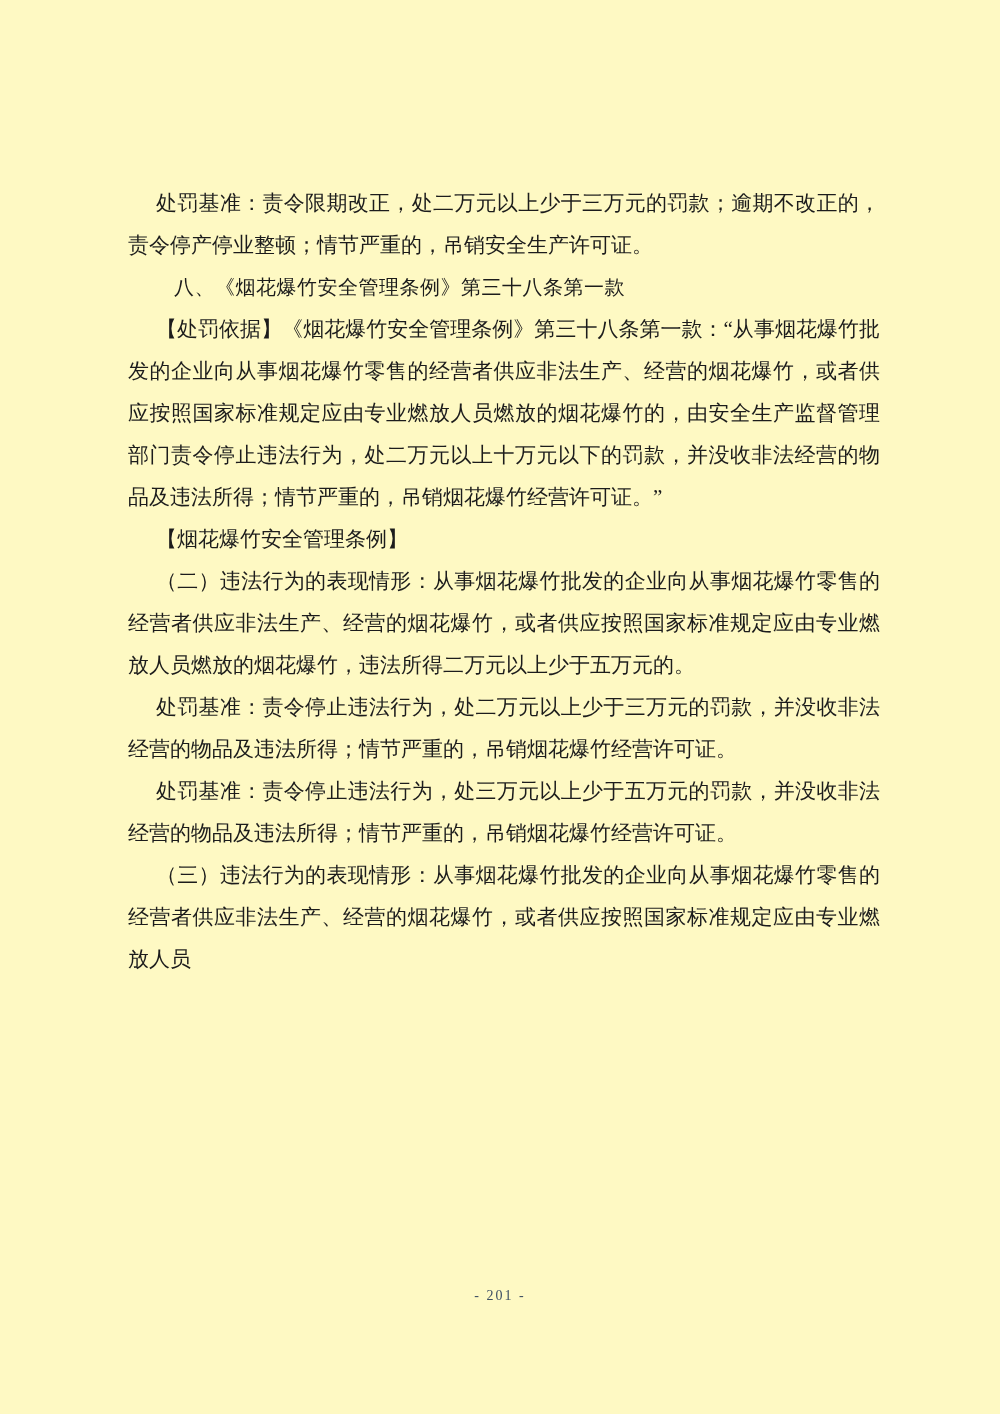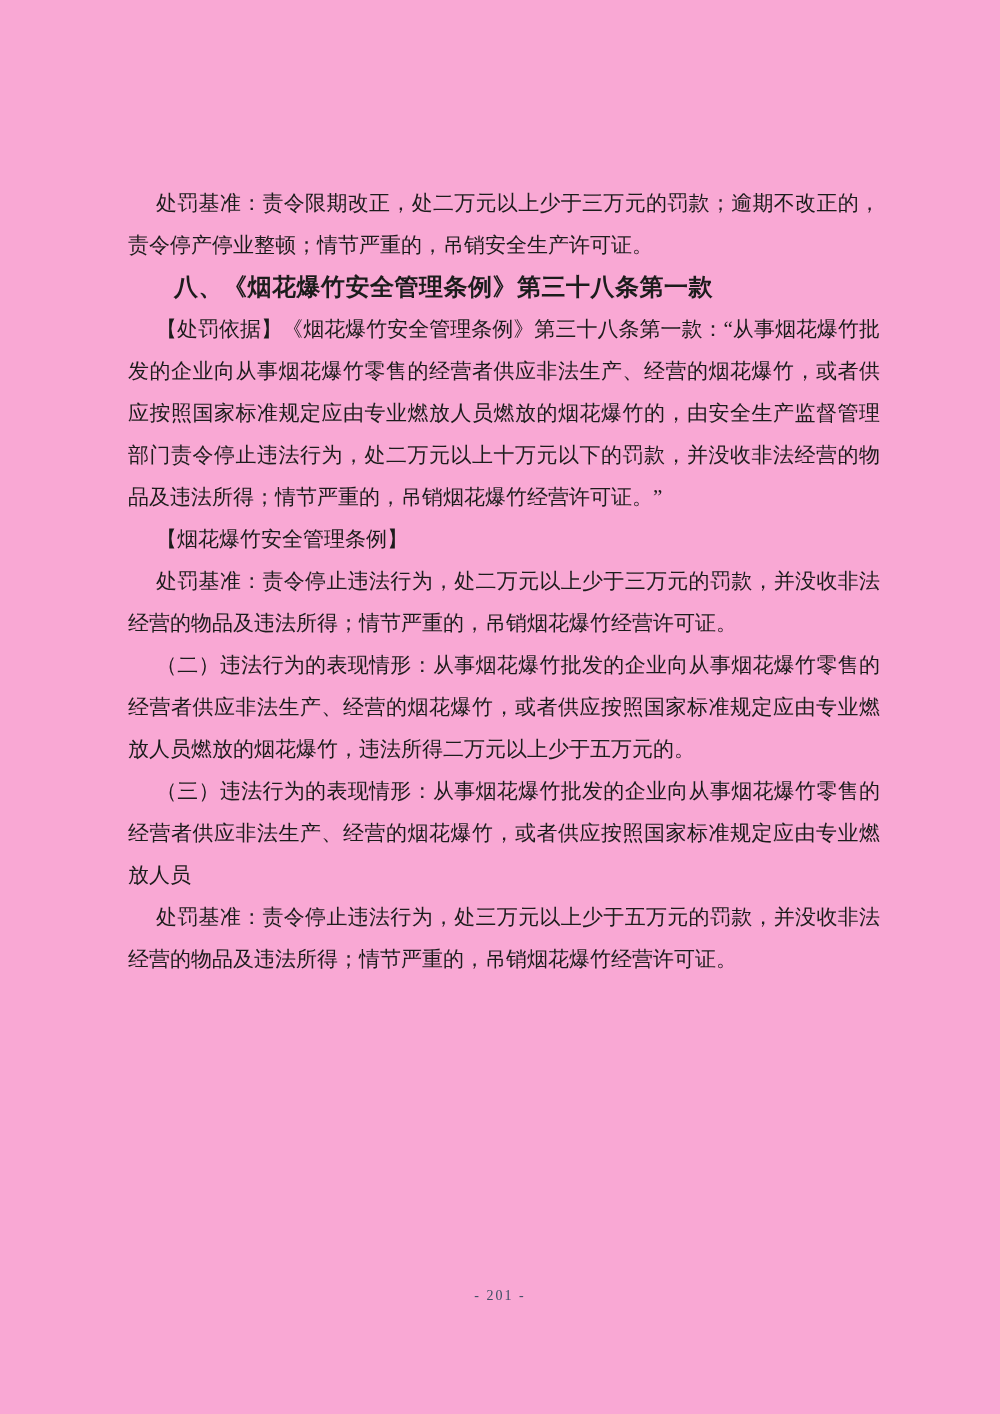--- a/index.html
+++ b/index.html
@@ -4,43 +4,43 @@
 <style>
   html, body {
     margin: 0;
     padding: 0;
     background: #ffffff;
   }
   .page {
     position: relative;
     width: 1000px;
     height: 1414px;
-    background: #f9a8d4;
+    background: #fef9c3;
     overflow: hidden;
     font-family: "Liberation Serif", "DejaVu Serif", serif;
   }
   .content {
     position: absolute;
     left: 128px;
     top: 182px;
     width: 752px;
     color: #1c1c1c;
     font-size: 21px;
     line-height: 42px;
     text-align: justify;
     text-justify: inter-character;
   }
   .content p {
     margin: 0;
     padding: 0;
     text-indent: 28px;
   }
   .content p.heading {
-    font-weight: bold;
-    font-size: 24px;
+    font-weight: normal;
+    font-size: 20px;
     text-indent: 46px;
     letter-spacing: 0.5px;
   }
   .footer {
     position: absolute;
     left: 0;
     right: 0;
     top: 1288px;
     text-align: center;
     color: #3d4e63;
@@ -50,19 +50,19 @@
 </style>
 </head>
 <body>
 
 <div class="page">
   <div class="content">
     <p>处罚基准：责令限期改正，处二万元以上少于三万元的罚款；逾期不改正的，责令停产停业整顿；情节严重的，吊销安全生产许可证。</p>
     <p class="heading">八、《烟花爆竹安全管理条例》第三十八条第一款</p>
     <p>【处罚依据】《烟花爆竹安全管理条例》第三十八条第一款：“从事烟花爆竹批发的企业向从事烟花爆竹零售的经营者供应非法生产、经营的烟花爆竹，或者供应按照国家标准规定应由专业燃放人员燃放的烟花爆竹的，由安全生产监督管理部门责令停止违法行为，处二万元以上十万元以下的罚款，并没收非法经营的物品及违法所得；情节严重的，吊销烟花爆竹经营许可证。”</p>
     <p>【烟花爆竹安全管理条例】</p>
+    <p>（二）违法行为的表现情形：从事烟花爆竹批发的企业向从事烟花爆竹零售的经营者供应非法生产、经营的烟花爆竹，或者供应按照国家标准规定应由专业燃放人员燃放的烟花爆竹，违法所得二万元以上少于五万元的。</p>
     <p>处罚基准：责令停止违法行为，处二万元以上少于三万元的罚款，并没收非法经营的物品及违法所得；情节严重的，吊销烟花爆竹经营许可证。</p>
-    <p>（二）违法行为的表现情形：从事烟花爆竹批发的企业向从事烟花爆竹零售的经营者供应非法生产、经营的烟花爆竹，或者供应按照国家标准规定应由专业燃放人员燃放的烟花爆竹，违法所得二万元以上少于五万元的。</p>
+    <p>处罚基准：责令停止违法行为，处三万元以上少于五万元的罚款，并没收非法经营的物品及违法所得；情节严重的，吊销烟花爆竹经营许可证。</p>
     <p>（三）违法行为的表现情形：从事烟花爆竹批发的企业向从事烟花爆竹零售的经营者供应非法生产、经营的烟花爆竹，或者供应按照国家标准规定应由专业燃放人员</p>
-    <p>处罚基准：责令停止违法行为，处三万元以上少于五万元的罚款，并没收非法经营的物品及违法所得；情节严重的，吊销烟花爆竹经营许可证。</p>
   </div>
   <div class="footer">- 201 -</div>
 </div>
 
 </body></html>

